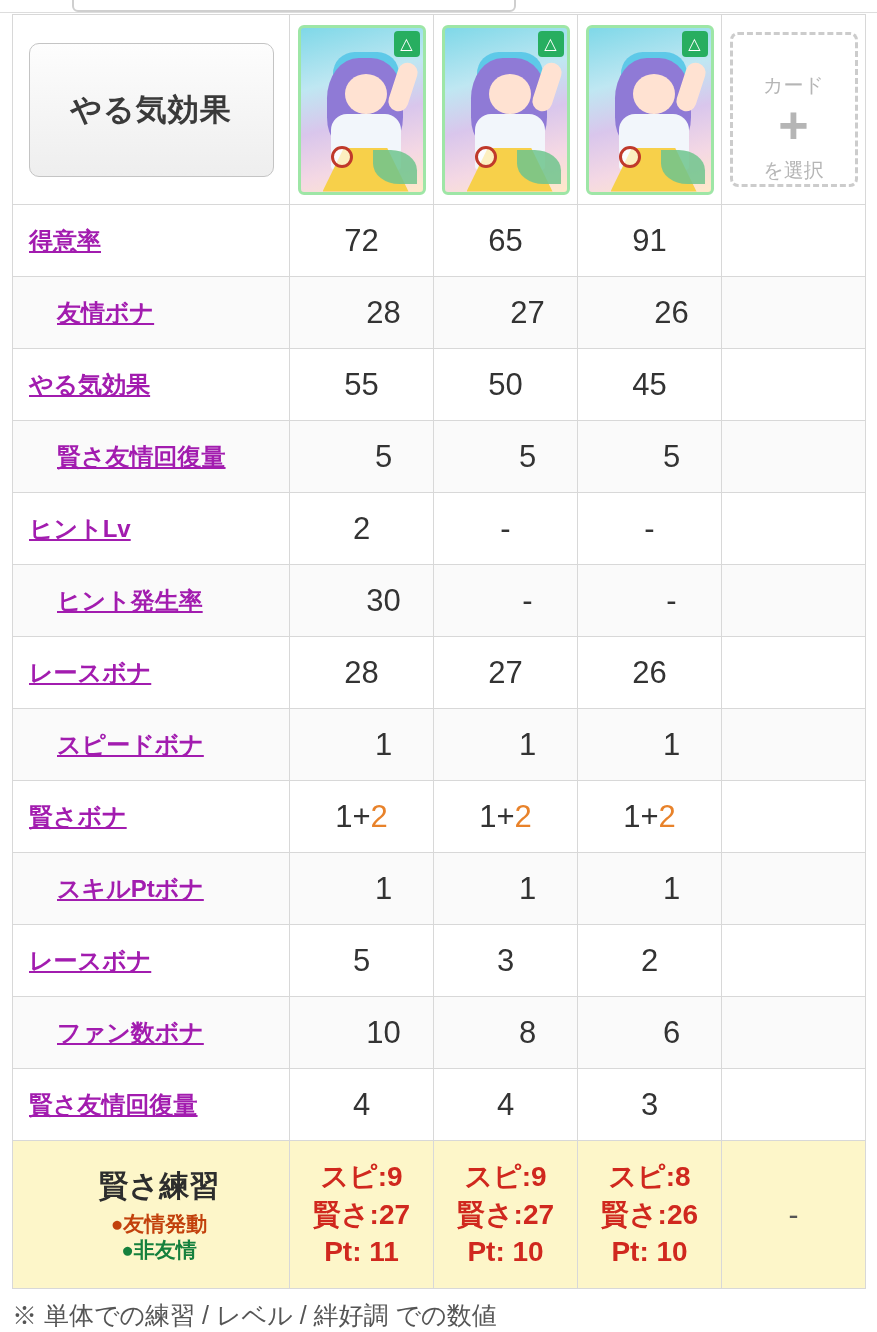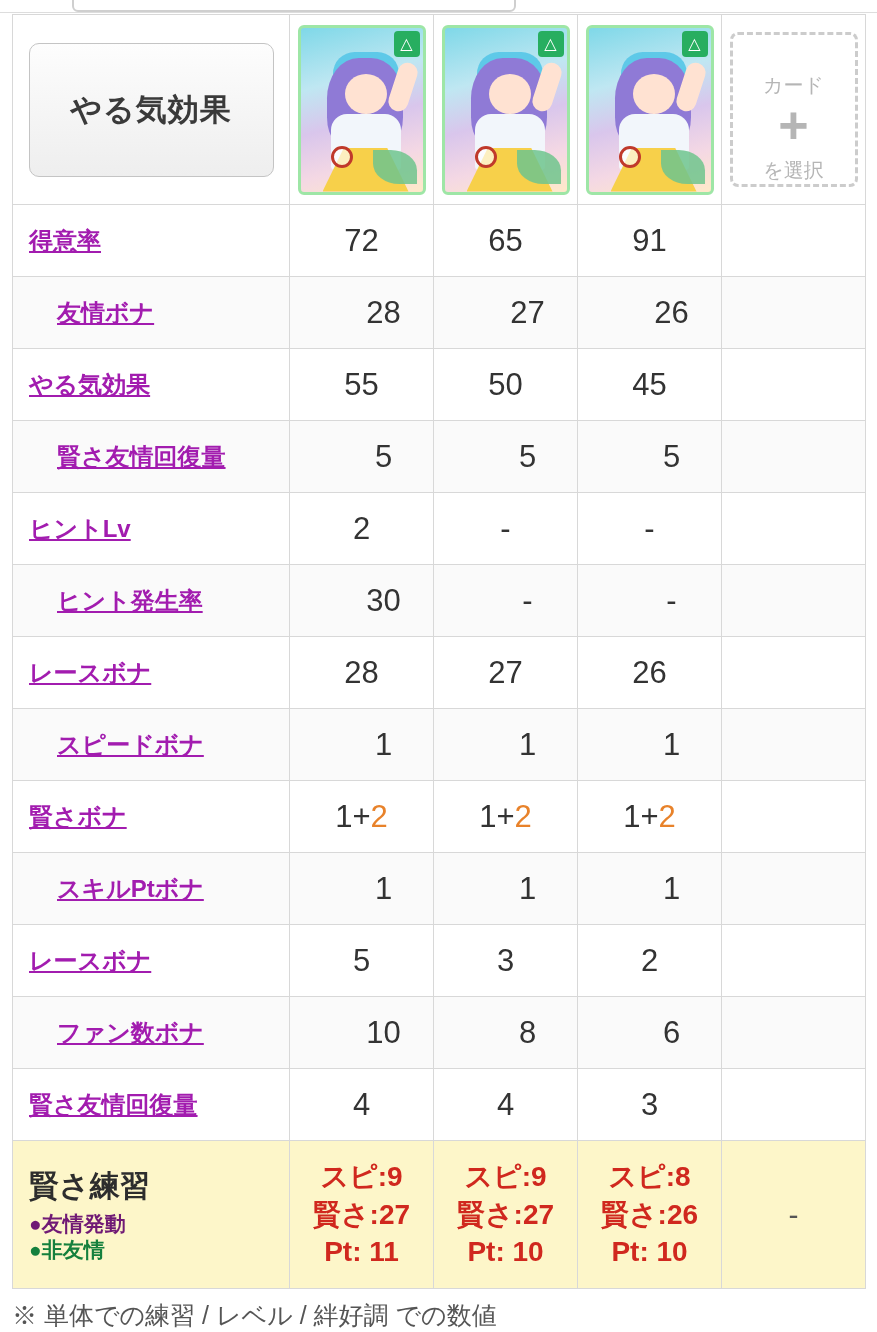--- a/index.html
+++ b/index.html
@@ -198,36 +198,36 @@
 
   
   tr.summary-row td {
     background: #fdf6c9;
     height: 148px;
     color: #d0281e;
     font-size: 28px;
     font-weight: bold;
   }
   tr.summary-row td.label {
-    text-align: left;
+    text-align: center;
     padding-left: 16px;
     color: #2d2d2d;
   }
   tr.summary-row td.label .sum-title {
     font-size: 30px;
     font-weight: bold;
     color: #2d2d2d;
     margin-bottom: 4px;
   }
   tr.summary-row td.label .legend {
     font-size: 21px;
     line-height: 1.25;
     font-weight: bold;
   }
-  tr.summary-row td.label .legend .l1 { color: #701a75; }
+  tr.summary-row td.label .legend .l1 { color: #c2410c; }
   tr.summary-row td.label .legend .l2 { color: #15803d; }
   .sum-lines div { line-height: 1.35; white-space: nowrap; }
   tr.summary-row td.empty-val {
     color: #555555;
     font-weight: normal;
     font-size: 30px;
   }
 
   .footnote {
     margin: 10px 12px 0;

